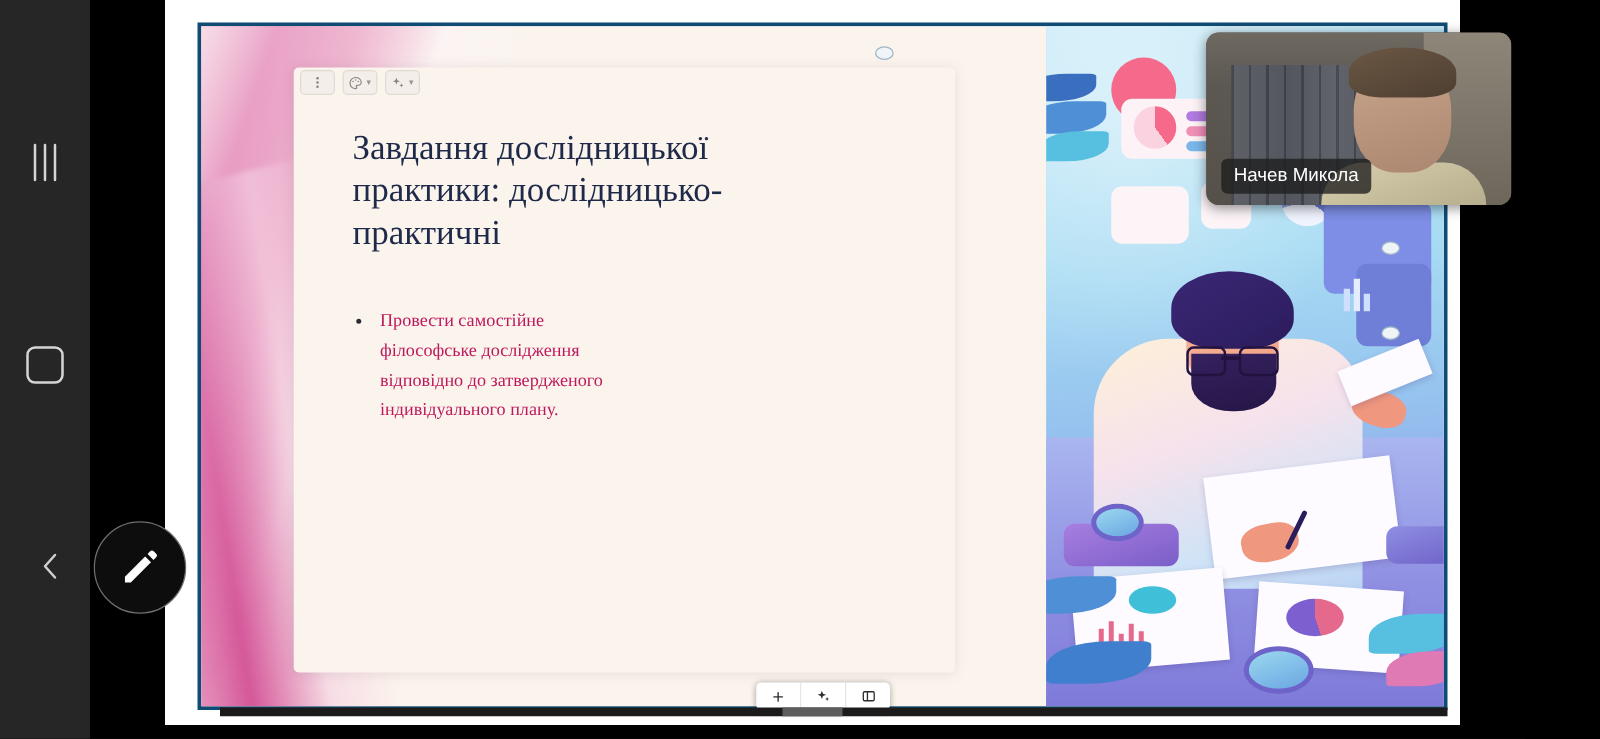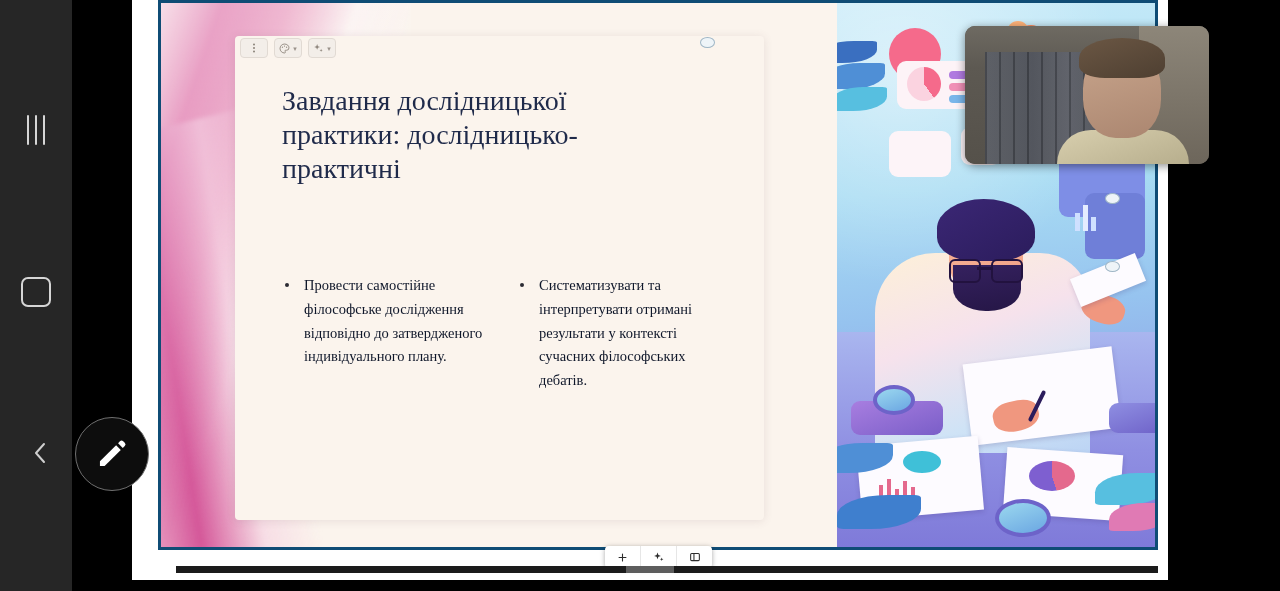--- a/index.html
+++ b/index.html
@@ -59,21 +59,21 @@
     position: absolute;
     left: 132px; top: 0;
     width: 1036px; height: 580px;
     background: #ffffff;
     z-index: 8;
   }
 
   
   .slide {
     position: absolute;
-    left: 158px; top: 0;
+    left: 158px; top: 18px;
     width: 1000px; height: 550px;
     background: #0f4c75;
     z-index: 10;
     overflow: hidden;
   }
   .slide-inner {
     position: absolute;
     left: 3px; top: 3px;
     width: 994px; height: 544px;
     overflow: hidden;
@@ -171,22 +171,21 @@
   .bullet-col ul {
     margin: 0; padding: 0; list-style: none;
   }
   .bullet-col li {
     position: relative;
     padding-left: 27px;
     margin-bottom: 14px;
     font-family: "Liberation Serif", serif;
     font-size: 14.5px;
     line-height: 1.64;
-    color: #0f172a;
-    margin-top: 46px;
+    color: #be185d;
   }
   .bullet-col li::before {
     content: "";
     position: absolute;
     left: 8px; top: 9px;
     width: 4px; height: 4px;
     border-radius: 50%;
     background: #2b2b33;
   }
 
@@ -546,21 +545,20 @@
       <div class="card-title">Завдання дослідницької практики: дослідницько-практичні</div>
 
       <div class="bullets">
         <div class="bullet-col">
           <ul>
             <li>Провести самостійне філософське дослідження відповідно до затвердженого індивідуального плану.</li>
           </ul>
         </div>
         <div class="bullet-col">
           <ul>
-            <li>Систематизувати та інтерпретувати отримані результати у контексті сучасних філософських дебатів.</li>
           </ul>
         </div>
       </div>
     </div>
 
   </div>
 </div>
 
 <div class="handle-dot dot-top"></div>
 <div class="handle-dot dot-r1"></div>
@@ -593,20 +591,21 @@
 <div class="video-tile">
   <div class="vt-bg">
     <div class="vt-wall">
       <div class="vt-wall-lines"></div>
     </div>
     <div class="vt-right"></div>
     <div class="vt-person-body"></div>
     <div class="vt-person-head"></div>
     <div class="vt-person-hair"></div>
   </div>
+  <div class="vt-name">Начев Микола</div>
 </div>
 
 <div class="rail">
   <div class="rail-icon rail-bars">
     <i></i>
       <i></i>
       <i></i>
   </div>
   <div class="rail-icon rail-square">
     <i></i>

